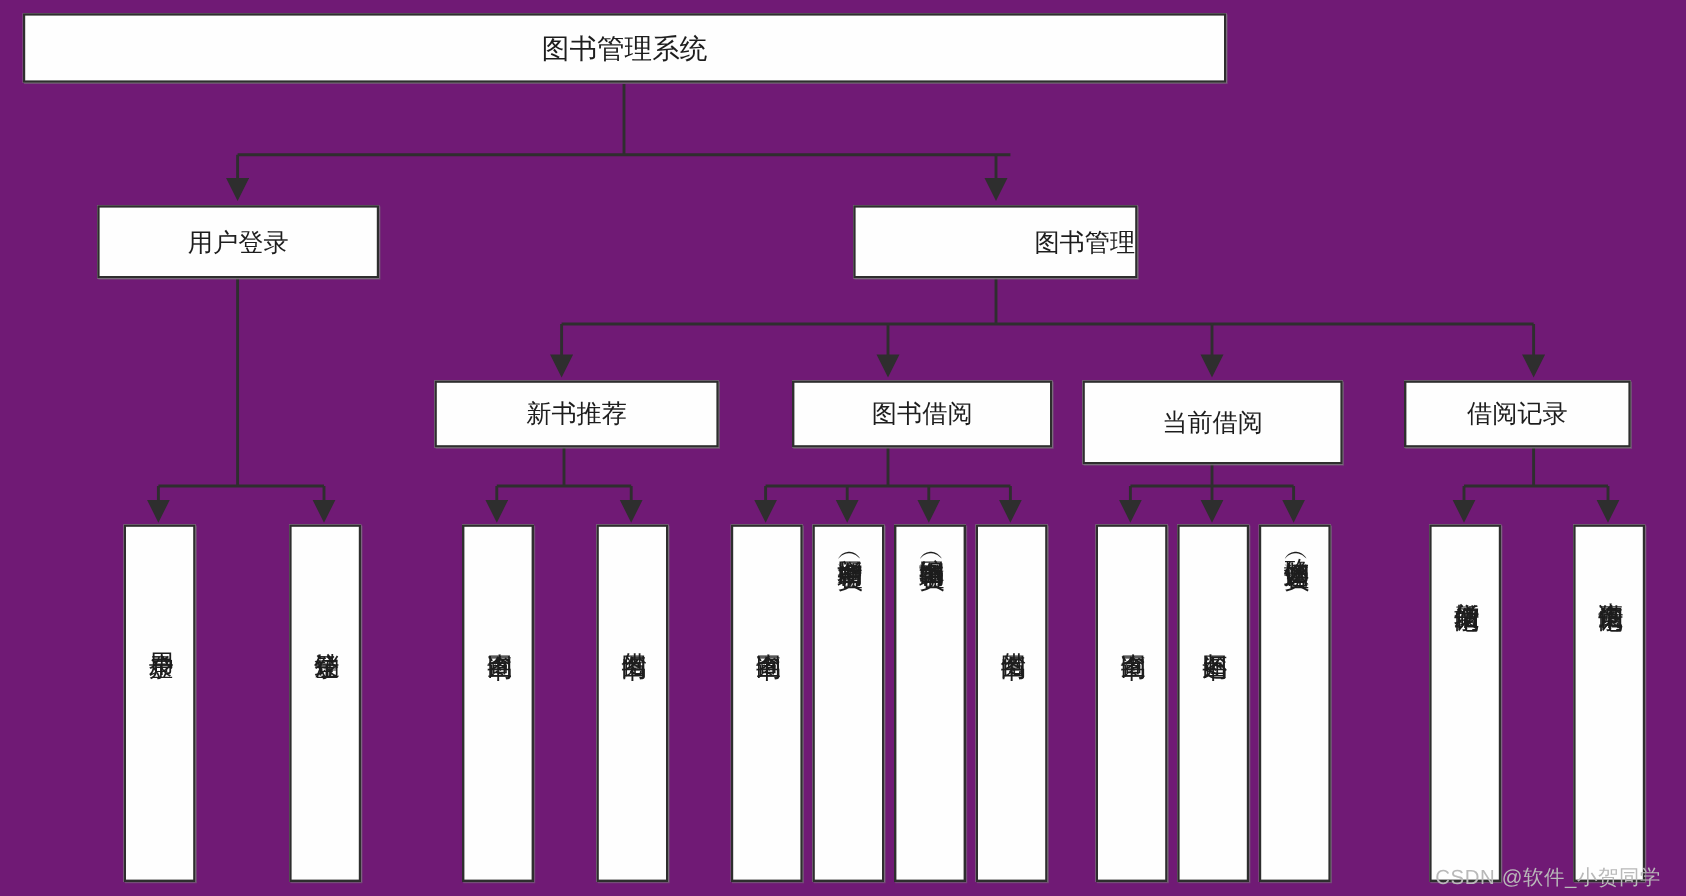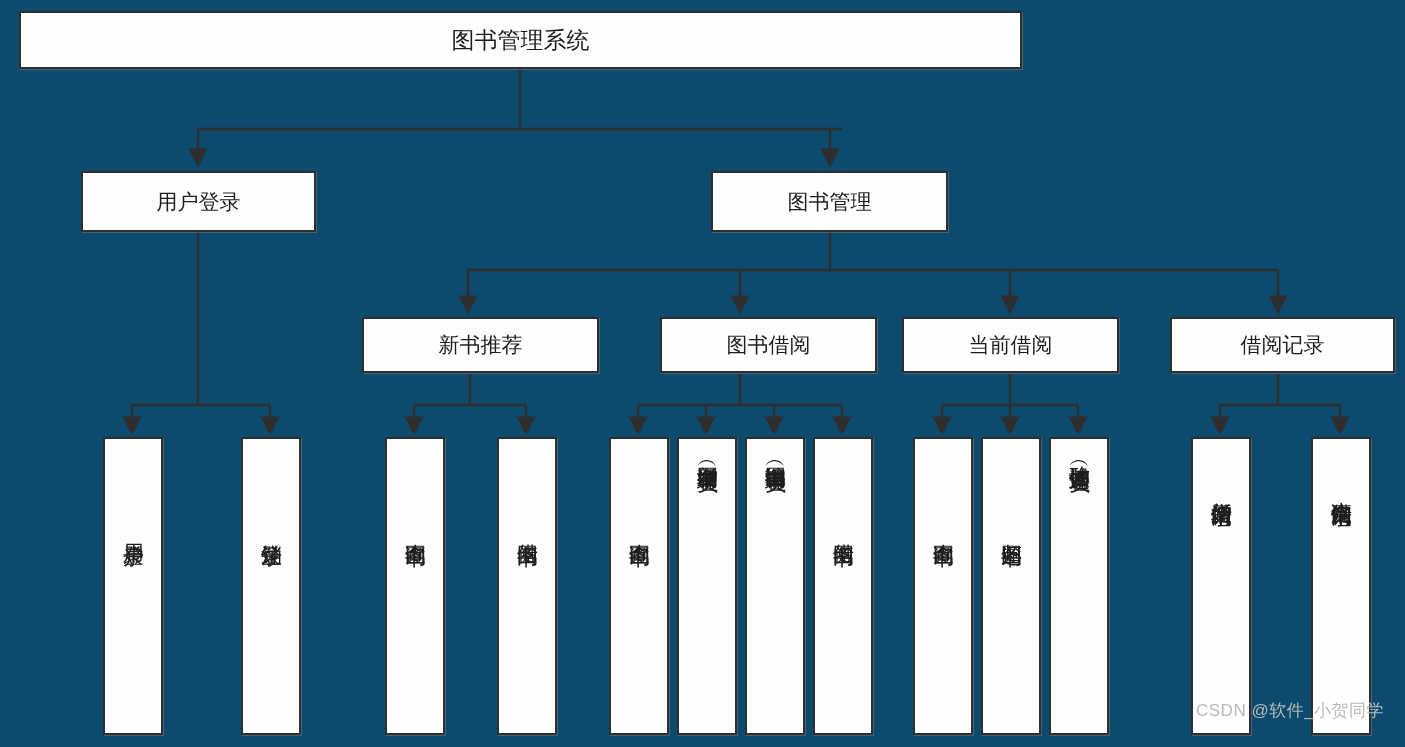--- a/index.html
+++ b/index.html
@@ -7,21 +7,21 @@
     padding: 0;
     background: #ffffff;
   }
   body {
     font-family: "Liberation Sans", "DejaVu Sans", sans-serif;
   }
   #canvas {
     position: relative;
     width: 1405px;
     height: 747px;
-    background: #0c4a6e;
+    background: #701a75;
     overflow: hidden;
   }
   svg.wires {
     position: absolute;
     left: 0;
     top: 0;
     width: 1405px;
     height: 747px;
     pointer-events: none;
   }
@@ -131,34 +131,34 @@
     </g>
   </svg>
 
   <div class="node root" style="left:19px; top:11px; width:1003px; height:58px;">
     <span>图书管理系统</span>
   </div>
 
   <div class="node lvl1" style="left:81px; top:171px; width:235px; height:61px;">
     <span>用户登录</span>
   </div>
-  <div class="node lvl1" style="left:711px; top:171px; width:237px; height:61px;">
+  <div class="node lvl1" style="left:711px; top:171px; width:237px; height:61px;justify-content:flex-end;">
     <span>图书管理</span>
   </div>
 
   <div class="node lvl2" style="left:362px; top:317px; width:237px; height:56px;">
     <span>新书推荐</span>
   </div>
   <div class="node lvl2" style="left:660px; top:317px; width:217px; height:56px;">
     <span>图书借阅</span>
   </div>
-  <div class="node lvl2" style="left:902px; top:317px; width:217px; height:56px;">
+  <div class="node lvl2" style="left:902px; top:317px; width:217px; height:70px;">
     <span>当前借阅</span>
   </div>
-  <div class="node lvl2" style="left:1170px; top:317px; width:225px; height:56px;">
+  <div class="node lvl2" style="left:1170px; top:317px; width:189px; height:56px;">
     <span>借阅记录</span>
   </div>
 
   <div class="node leaf short" style="left:103px; top:437px; width:60px; height:298px;">
     <span class="vtext">用户登录</span>
   </div>
   <div class="node leaf short" style="left:241px; top:437px; width:60px; height:298px;">
     <span class="vtext">注销登录</span>
   </div>
 
@@ -192,15 +192,15 @@
     <span class="vtext">确认归还（管理员）</span>
   </div>
 
   <div class="node leaf mid" style="left:1191px; top:437px; width:60px; height:298px;">
     <span class="vtext">新增借阅记录</span>
   </div>
   <div class="node leaf mid" style="left:1311px; top:437px; width:60px; height:298px;">
     <span class="vtext">查询借阅记录</span>
   </div>
 
-  <div class="watermark" style="left:1196px; top:699px;">CSDN @软件_小贺同学</div>
+  <div class="watermark" style="left:1196px; top:720px;">CSDN @软件_小贺同学</div>
 
 </div>
 
 </body></html>

